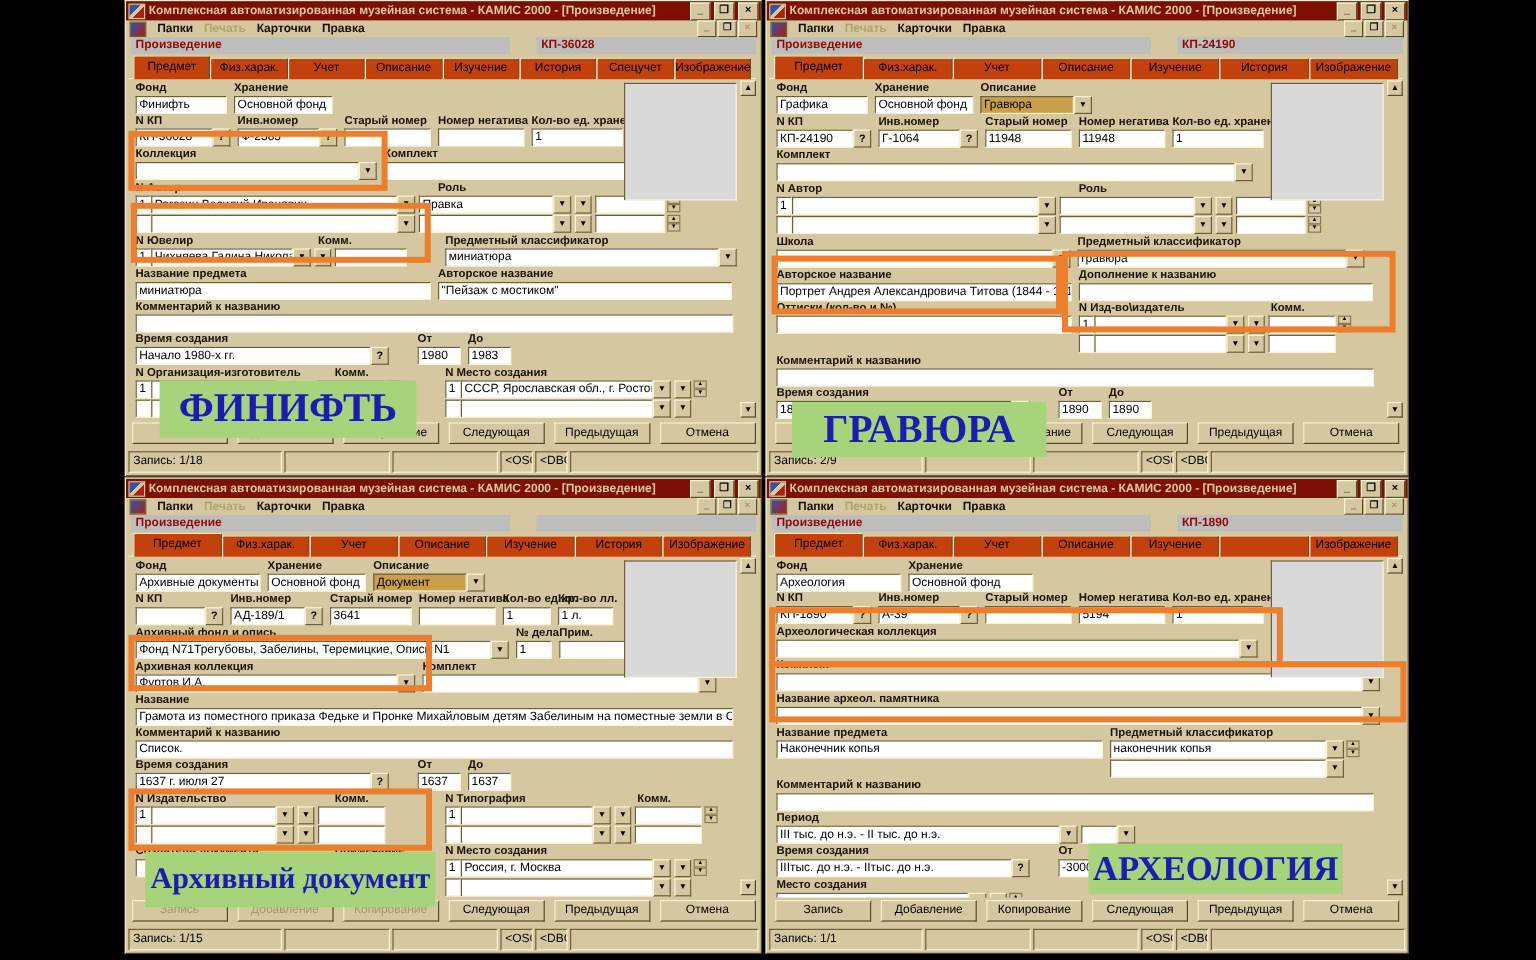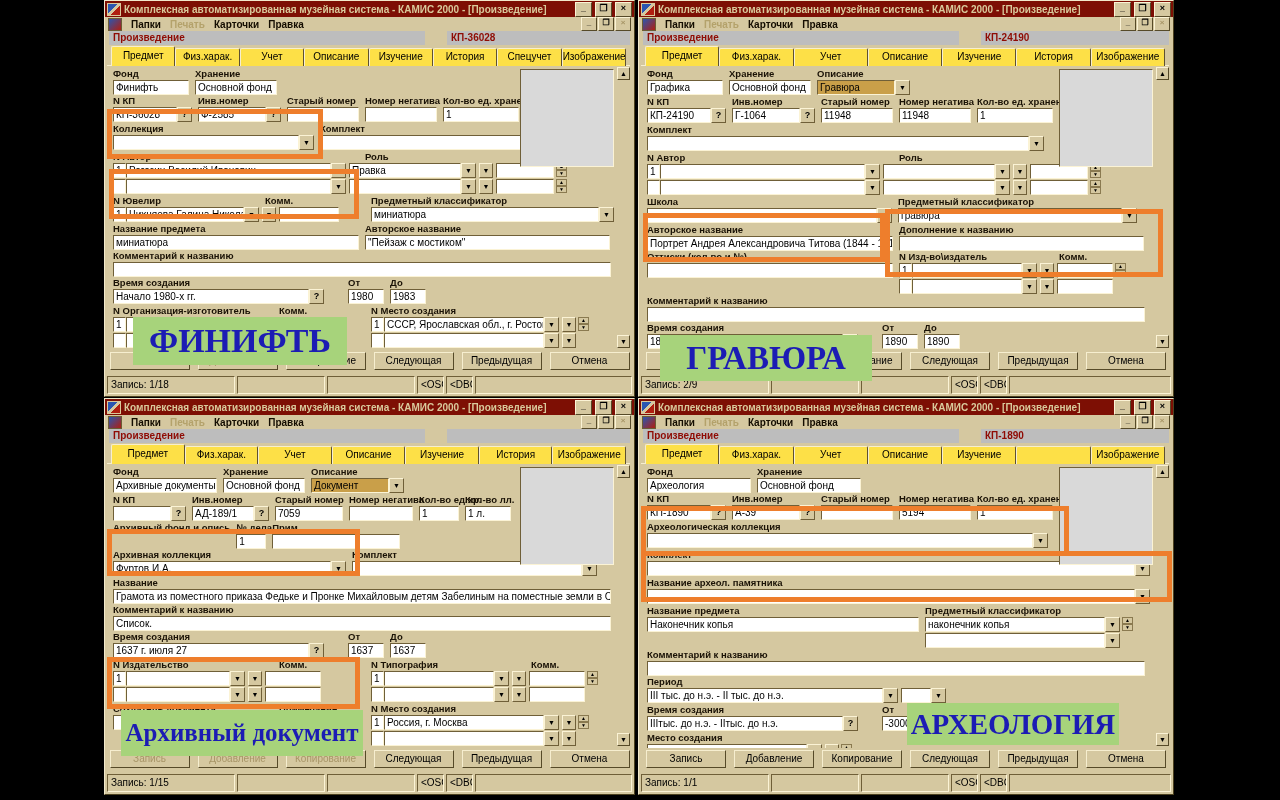--- a/index.html
+++ b/index.html
@@ -17,21 +17,21 @@
   .mico{width:12px;height:11px;flex:none;border:1px solid #6b5c34;background:linear-gradient(135deg,#2a56b0,#b01e10)}
   .mi{font-size:10px;font-weight:bold;color:#140d00}
   .mi.dim{color:#b4a26b}
   .mdibtns{margin-left:auto;display:flex;gap:1px}
   .wb2{width:14px;height:12px;background:#d5c8a0;border:1px solid;border-color:#fbf3d5 #564a28 #564a28 #fbf3d5;font-size:8px;line-height:10px;text-align:center;font-weight:bold}
   .wb2.dim{color:#a79566}
   .hb{position:absolute;top:30px;left:2px;right:2px;height:15px;display:flex;gap:22px;padding:0 2px}
   .hpanel{background:#bdbdbd;height:14px;line-height:14px;font-size:10px;font-weight:bold;color:#8f0b04;padding:0 4px;box-sizing:border-box;white-space:nowrap;overflow:hidden}
   .hp1{width:316px}.hp2{flex:1}
   .tabs{position:absolute;top:45px;left:2px;right:4px;height:19px;display:flex;padding:0 4px;border-bottom:1px solid #f6eecf}
-  .tab{flex:1;text-align:center;font-size:10px;line-height:15px;height:17px;margin-top:2px;background:#fde047;border:1px solid #5f5130;border-bottom:none;border-left-color:#f6eecf;border-top-color:#f6eecf;border-radius:2px 2px 0 0;overflow:hidden;white-space:nowrap}
+  .tab{flex:1;text-align:center;font-size:10px;line-height:15px;height:17px;margin-top:2px;background:#c2410c;border:1px solid #5f5130;border-bottom:none;border-left-color:#f6eecf;border-top-color:#f6eecf;border-radius:2px 2px 0 0;overflow:hidden;white-space:nowrap}
   .tab.on{height:19px;margin-top:0;line-height:18px;z-index:2}
   .form{position:absolute;top:64px;left:2px;right:2px;bottom:46px;padding:4px 6px;overflow:hidden}
   .row{display:flex;align-items:flex-start;margin-bottom:1px}
   .row>*{margin-right:6px}
   .f{display:flex;flex-direction:column}
   .grp{display:flex;flex-direction:column}
   .lrow{display:flex}
   .l{font-size:9.5px;font-weight:bold;color:#1a1206;white-space:nowrap;height:10px;line-height:10px;margin-bottom:1px;overflow:visible}
   .fr{display:flex;align-items:flex-start;margin-bottom:1px}
   .i{background:#fff;border:1px solid;border-color:#6f5f38 #fbf3d5 #fbf3d5 #6f5f38;height:15px;line-height:13px;font-size:10px;padding:0 2px;overflow:hidden;white-space:nowrap;box-sizing:border-box;flex:none}
@@ -599,38 +599,42 @@
         </div>
       <div class="f">
           <div class="l">Инв.номер</div>
           <div class="fr">
             <span class="i" style="width:62px">АД-189/1</span>
             <span class="qb">?</span>
           </div>
         </div>
       <div class="f" style="width:68px">
           <div class="l">Старый номер</div>
-          <div class="i">7059</div>
+          <div class="i">3641</div>
         </div>
       <div class="f" style="width:64px">
           <div class="l">Номер негатива</div>
           <div class="i"></div>
         </div>
       <div class="f" style="width:40px">
           <div class="l">Кол-во ед.хр.</div>
           <div class="i">1</div>
         </div>
       <div class="f" style="width:46px">
           <div class="l">Кол-во лл.</div>
           <div class="i">1 л.</div>
         </div>
     </div>
     <div class="row">
       <div class="f">
           <div class="l">Архивный фонд и опись</div>
+          <div class="fr">
+            <span class="i" style="width:296px">Фонд N71Трегубовы, Забелины, Теремицкие, Опись N1</span>
+            <span class="db">▼</span>
+          </div>
         </div>
       <div class="f" style="width:30px">
           <div class="l">№ дела</div>
           <div class="i">1</div>
         </div>
       <div class="f" style="width:128px">
           <div class="l">Прим.</div>
           <div class="i"></div>
         </div>
     </div>

